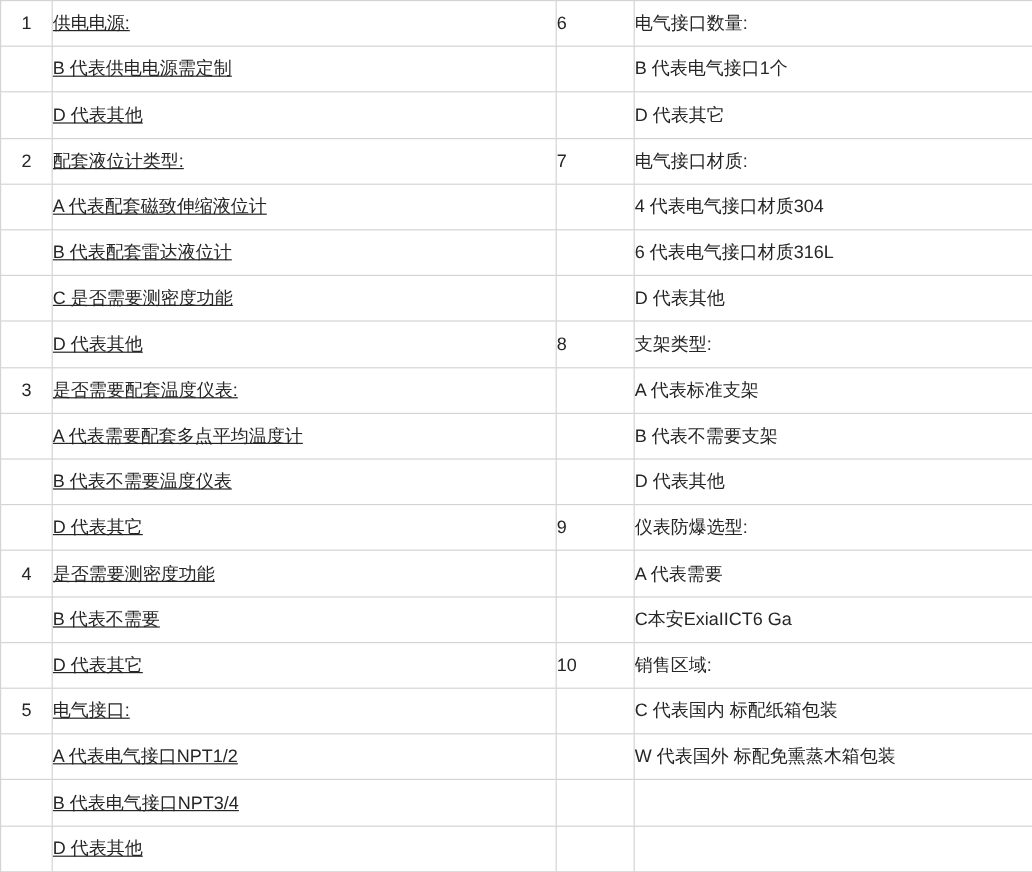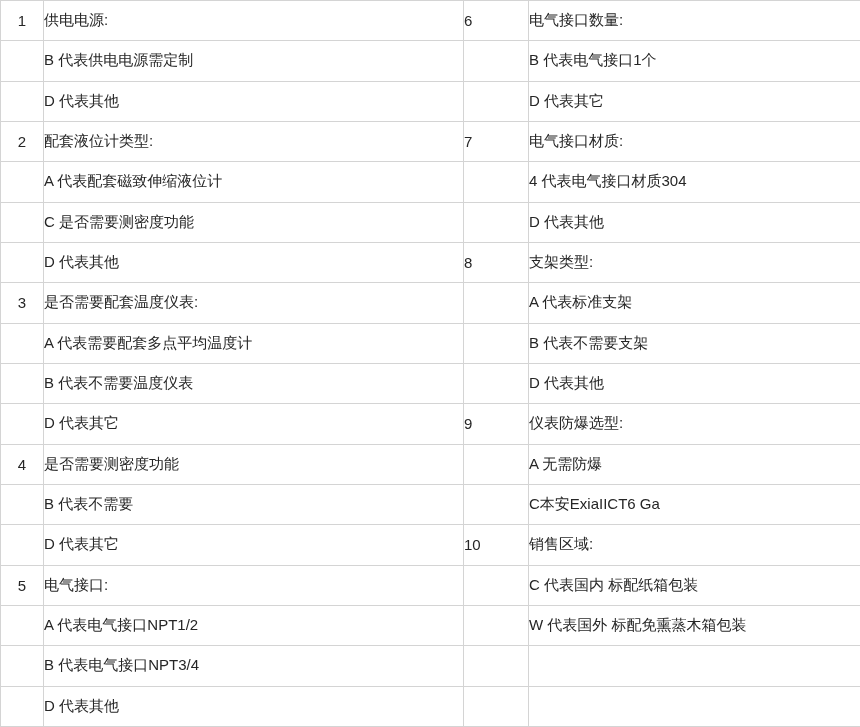--- a/index.html
+++ b/index.html
@@ -29,20 +29,21 @@
     padding: 0;
     vertical-align: middle;
     white-space: nowrap;
     overflow: hidden;
   }
   td.col-num-left {
     text-align: center;
   }
   td.col-text-left {
     padding-left: 13px;
+    text-decoration: underline;
   }
   td.col-num-right {
     padding-left: 14px;
     text-align: left;
   }
   td.col-text-right {
     padding-left: 9px;
   }
 </style>
 </head>
@@ -82,20 +83,26 @@
           <td class="col-text-right">电气接口材质:</td>
         </tr>
         <tr>
           <td class="col-num-left"></td>
           <td class="col-text-left">A 代表配套磁致伸缩液位计</td>
           <td class="col-num-right"></td>
           <td class="col-text-right">4 代表电气接口材质304</td>
         </tr>
         <tr>
           <td class="col-num-left"></td>
+          <td class="col-text-left">B 代表配套雷达液位计</td>
+          <td class="col-num-right"></td>
+          <td class="col-text-right">6 代表电气接口材质316L</td>
+        </tr>
+        <tr>
+          <td class="col-num-left"></td>
           <td class="col-text-left">C 是否需要测密度功能</td>
           <td class="col-num-right"></td>
           <td class="col-text-right">D 代表其他</td>
         </tr>
         <tr>
           <td class="col-num-left"></td>
           <td class="col-text-left">D 代表其他</td>
           <td class="col-num-right">8</td>
           <td class="col-text-right">支架类型:</td>
         </tr>
@@ -120,21 +127,21 @@
         <tr>
           <td class="col-num-left"></td>
           <td class="col-text-left">D 代表其它</td>
           <td class="col-num-right">9</td>
           <td class="col-text-right">仪表防爆选型:</td>
         </tr>
         <tr>
           <td class="col-num-left">4</td>
           <td class="col-text-left">是否需要测密度功能</td>
           <td class="col-num-right"></td>
-          <td class="col-text-right">A 无需防爆</td>
+          <td class="col-text-right">A 代表需要</td>
         </tr>
         <tr>
           <td class="col-num-left"></td>
           <td class="col-text-left">B 代表不需要</td>
           <td class="col-num-right"></td>
           <td class="col-text-right">C本安ExiaIICT6 Ga</td>
         </tr>
         <tr>
           <td class="col-num-left"></td>
           <td class="col-text-left">D 代表其它</td>

